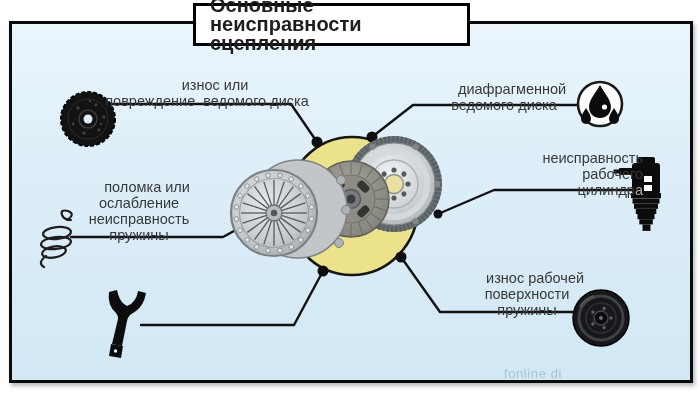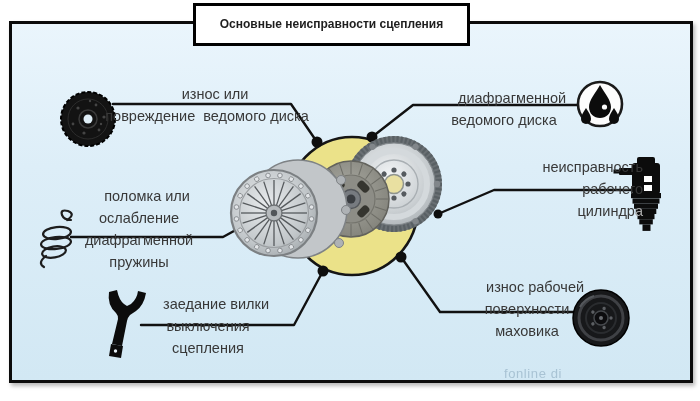--- a/index.html
+++ b/index.html
@@ -4,23 +4,23 @@
 <style>
   html,body{margin:0;padding:0;background:#fff;}
   .stage{position:relative;width:700px;height:401px;background:#fff;overflow:hidden;
          font-family:"Liberation Sans","DejaVu Sans",sans-serif;}
   .frame{position:absolute;left:9px;top:21px;width:684px;height:362px;box-sizing:border-box;
          background:linear-gradient(180deg,#eaf5fc 0%,#ddeef8 40%,#d2e8f4 100%);
          border:3px solid #0b0b0b;box-shadow:2px 3px 4px rgba(0,0,0,.28);}
   .art{position:absolute;left:0;top:0;z-index:2;}
   .title-box{position:absolute;left:193px;top:3px;width:277px;height:43px;box-sizing:border-box;
          background:#fff;border:3.5px solid #000;z-index:4;display:flex;align-items:center;
-         justify-content:center;text-align:center;font-weight:bold;font-size:12px;line-height:19px;
+         justify-content:center;font-weight:bold;font-size:20px;line-height:19px;
          color:#1e1e1e;padding:0 14px;}
-  .label{position:absolute;z-index:3;text-align:center;font-size:14.5px;line-height:22px;
+  .label{position:absolute;z-index:3;text-align:center;font-size:14.5px;line-height:16px;
          color:#383838;white-space:pre-wrap;}
   .grey{color:#a9a9a9;}
   .watermark{position:absolute;left:468px;top:366px;z-index:3;font-size:13px;letter-spacing:.6px;
          color:rgba(125,158,180,.5);margin-left:36px;}
 </style>
 </head>
 <body>
 
 <div class="stage">
 
@@ -266,28 +266,23 @@
 ведомого диска</span>
   </div>
   <div class="label" style="left:503px;top:134px;width:140px;text-align:right;">
     <span>неисправность
 рабочего
 цилиндр</span><span class="grey">а</span>
   </div>
   <div class="label" style="left:64px;top:163px;width:150px;">
     <span>поломка или
 ослабление
-диафрагменной
+неисправность
 пружины</span>
-  </div>
-  <div class="label" style="left:128px;top:271px;width:160px;">
-    <span>заедание вилки
-выключения
-сцепления</span>
   </div>
   <div class="label" style="left:452px;top:254px;width:150px;">
     <span>износ рабочей
 поверхности
-маховика</span>
+пружины</span>
   </div>
 
   <div class="watermark">fonline di</div>
 </div>
 
 </body></html>

